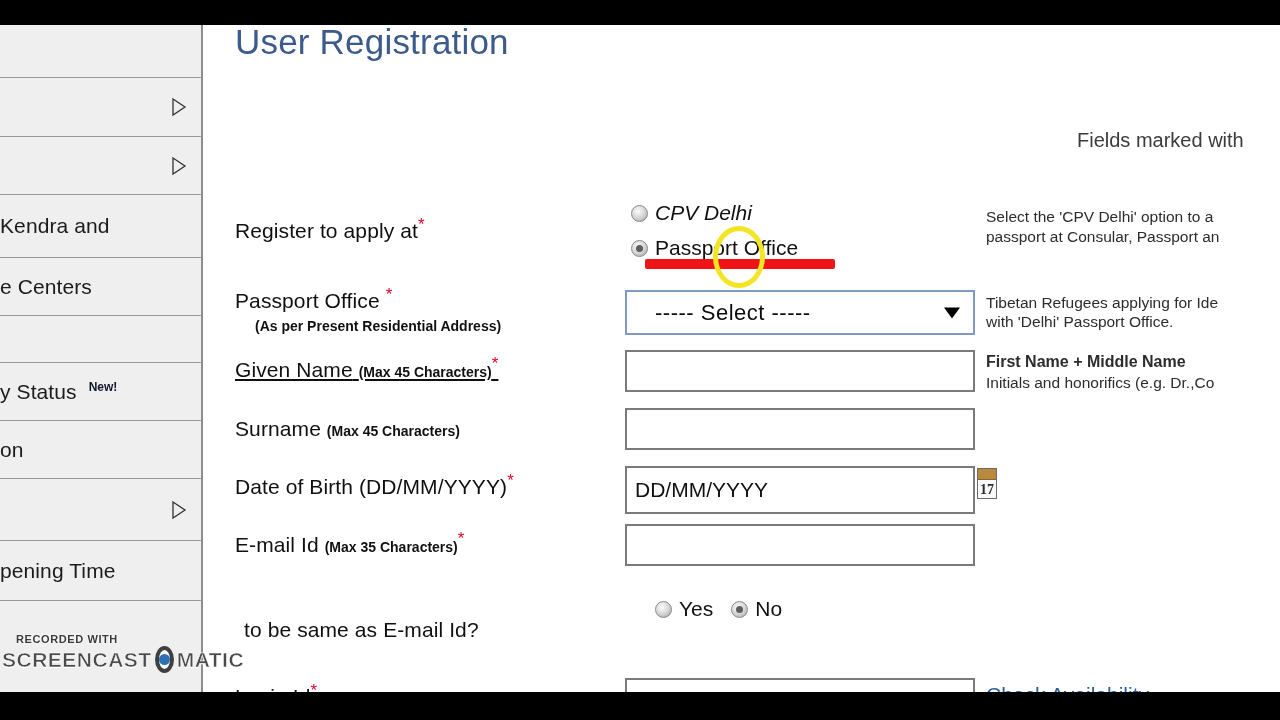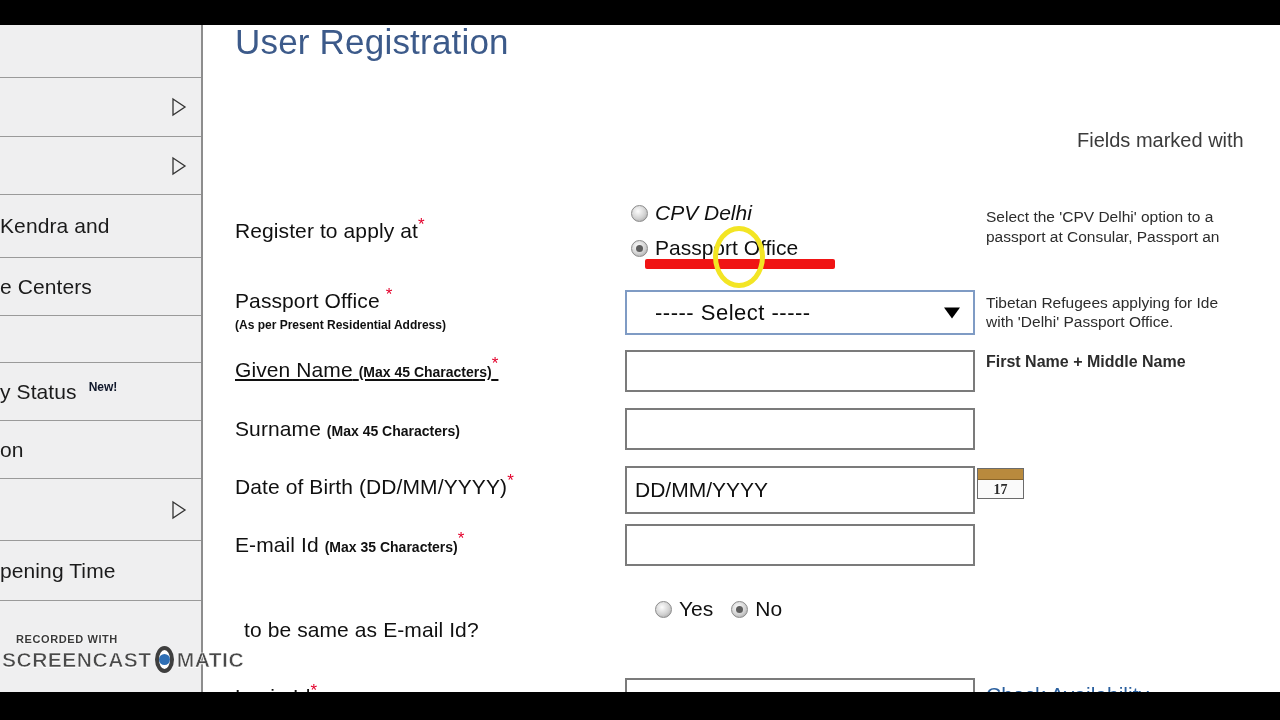--- a/index.html
+++ b/index.html
@@ -113,24 +113,25 @@
     letter-spacing: 0.1px;
   }
   .flabel .sub {
     font-size: 14px;
     font-weight: bold;
     letter-spacing: 0;
   }
   .flabel .star { color: #e3002b; font-size: 17px; vertical-align: super; line-height: 0; }
   .fsub {
     position: absolute;
-    font-size: 12px;
+    font-size: 14px;
     font-weight: bold;
     color: #101010;
     white-space: nowrap;
+    margin-left: 20px;
   }
 
   .ftext {
     position: absolute;
     box-sizing: border-box;
     background: #ffffff;
     border: 2px solid #7b7b7b;
     font-size: 21px;
     color: #101010;
     padding: 0 8px;
@@ -197,21 +198,21 @@
     color: #2c2c2c;
     line-height: 19px;
     white-space: nowrap;
   }
   .help.bold { font-weight: bold; font-size: 16px; }
 
   
   #cal-icon {
     position: absolute;
     left: 977px; top: 447px;
-    width: 47px; height: 31px;
+    width: 20px; height: 31px;
     border: 1px solid #6b6b6b;
     background: #fafafa;
     box-sizing: border-box;
     overflow: hidden;
   }
   #cal-icon .cal-top {
     height: 10px;
     background: #b98a3d;
     border-bottom: 1px solid #8a6529;
   }
@@ -393,20 +394,21 @@
         <span class="caret"></span>
       </div>
       <div class="help" style="left:781px; top:268px;">Tibetan Refugees applying for Ide</div>
       <div class="help" style="left:781px; top:287px;">with 'Delhi' Passport Office.</div>
 
       <div class="flabel" style="left:30px; top:333px;text-decoration:underline;">
         <span>Given Name</span> <span class="sub">(Max 45 Characters)</span><span class="star">*</span>
       </div>
       <input class="ftext" style="left: 420px; top: 325px; width: 350px; height: 42px;" value="">
       <div class="help bold" style="left:781px; top:327px;">First Name + Middle Name</div>
+      <div class="help" style="left:781px; top:348px;">Initials and honorifics (e.g. Dr.,Co</div>
 
       <div class="flabel" style="left:30px; top:392px;">
         <span>Surname</span> <span class="sub">(Max 45 Characters)</span>
       </div>
       <input class="ftext" style="left: 420px; top: 383px; width: 350px; height: 42px;" value="">
 
       <div class="flabel" style="left:30px; top:450px;">
         <span>Date of Birth (DD/MM/YYYY)</span><span class="star">*</span>
       </div>
       <input class="ftext" style="left: 420px; width: 350px; height: 48px; position: absolute; top: 441px;" value="DD/MM/YYYY">

